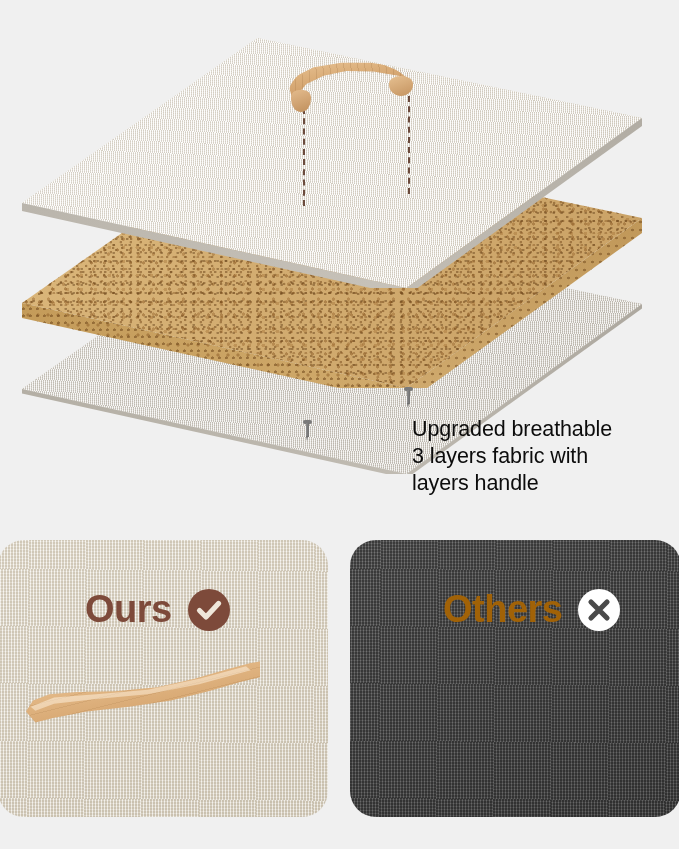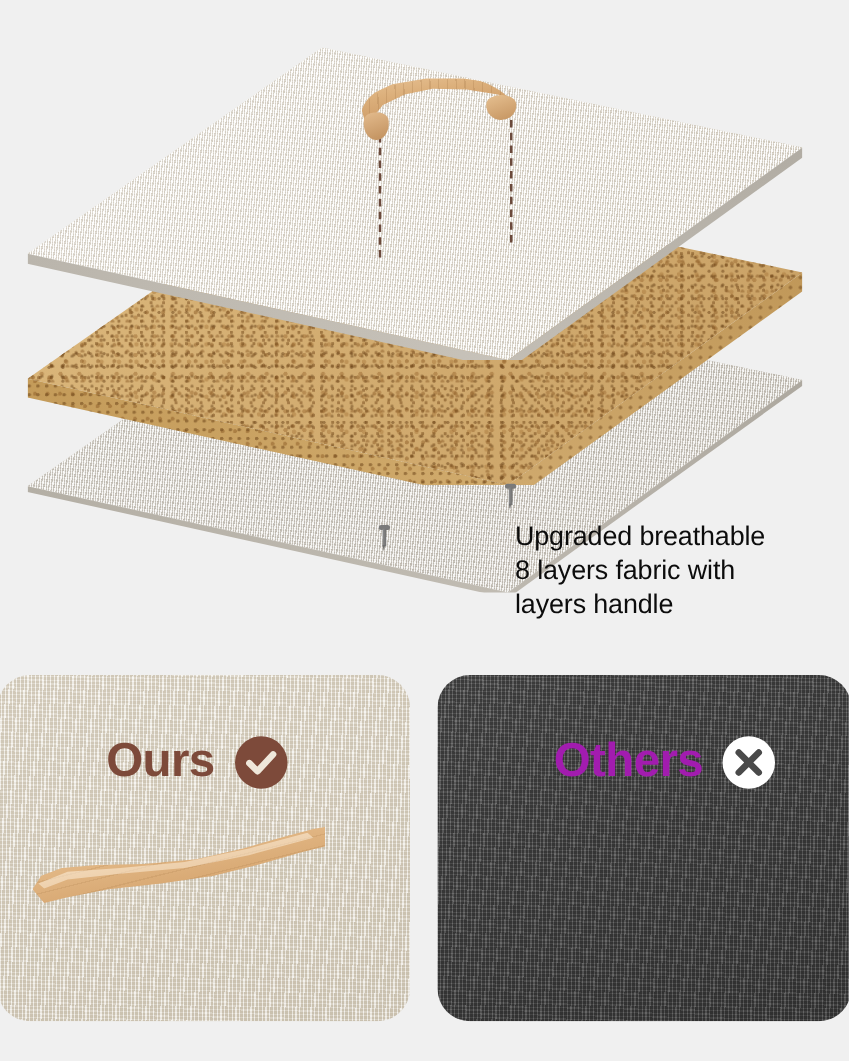--- a/index.html
+++ b/index.html
@@ -179,21 +179,21 @@
       repeating-linear-gradient(1deg, rgba(255,255,255,.08) 0 1px, rgba(25,25,25,.22) 1px 3px),
       linear-gradient(160deg,#585858 0%,#4d4d4d 50%,#434343 100%);
   }
 
   .badge-row{position:absolute;display:flex;align-items:center;gap:16px;}
   #ours-row{left:85px;top:48px;}
   #others-row{left:443px;top:48px;}
 
   .cmp-label{font-size:38px;font-weight:bold;letter-spacing:-0.5px;}
   #ours-label{color:#7d4a3a;}
-  #others-label{color:#a21caf;}
+  #others-label{color:#a16207;}
 
   .badge{width:42px;height:42px;border-radius:50%;position:relative;flex:0 0 auto;}
   #badge-check{background:#7d4a3a;}
   #badge-x{background:#ffffff;}
   .badge svg{position:absolute;left:0;top:0;}
 
   
   #ours-handle{
     position:absolute;left:28px;top:120px;width:234px;height:78px;
   }
@@ -255,21 +255,21 @@
       <div class="tip"></div>
     </div>
     <div id="screw-b" class="screw">
       <div class="head"></div>
       <div class="shaft"></div>
       <div class="tip"></div>
     </div>
 
     <div id="caption">
       <div>Upgraded breathable</div>
-      <div>8 layers fabric with</div>
+      <div>3 layers fabric with</div>
       <div>layers handle</div>
     </div>
   </div>
 
   <div id="panels">
 
     <div class="panel" id="panel-ours">
       <div id="ours-handle">
         <div class="body"></div>
         <div class="grain2"></div>

